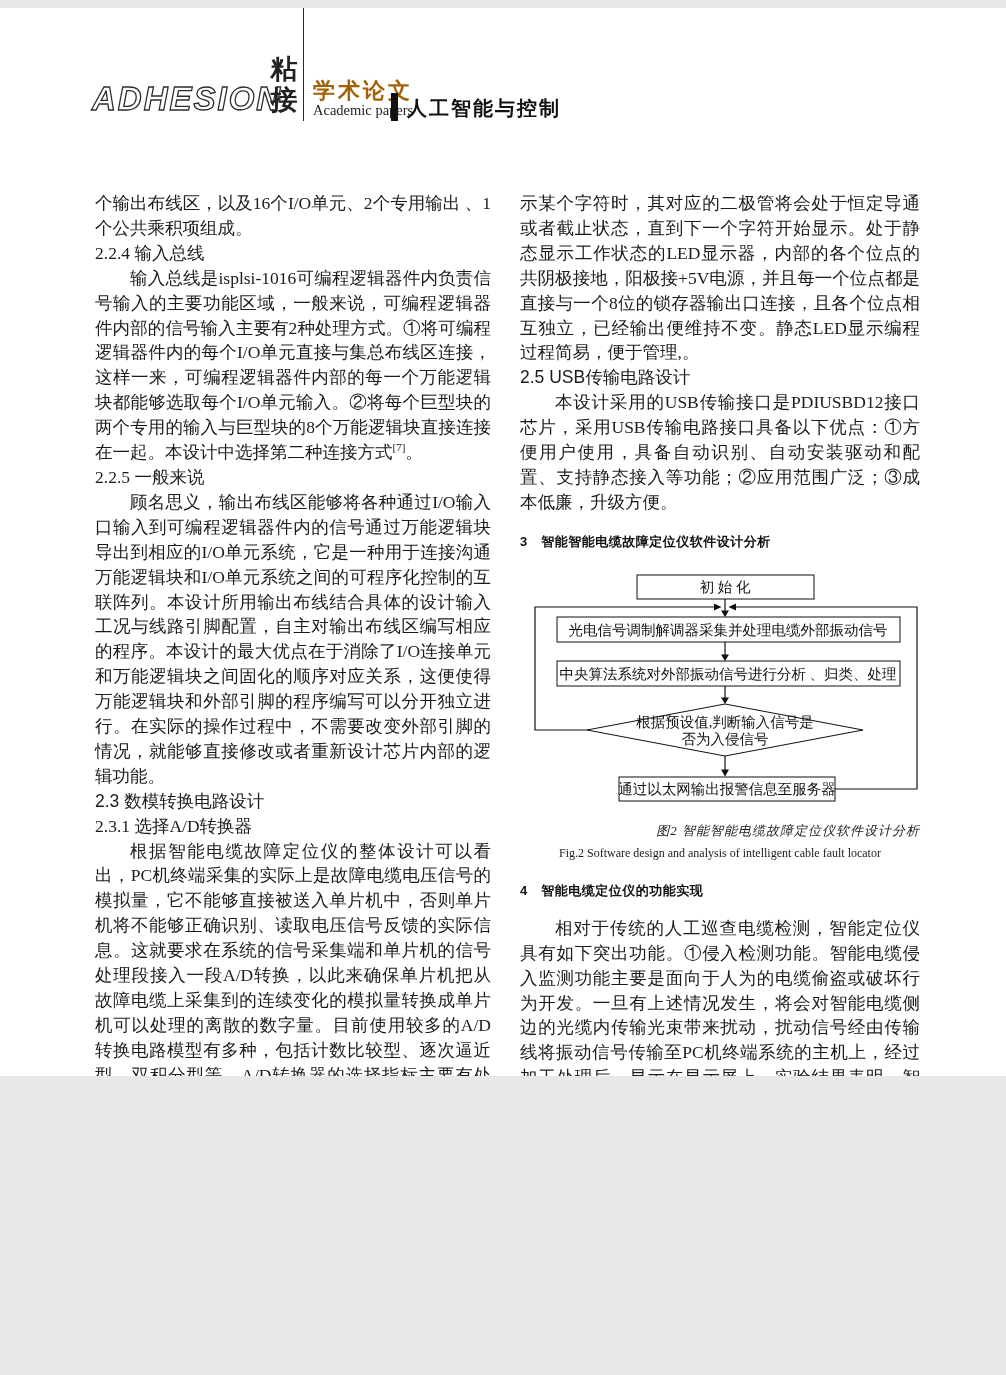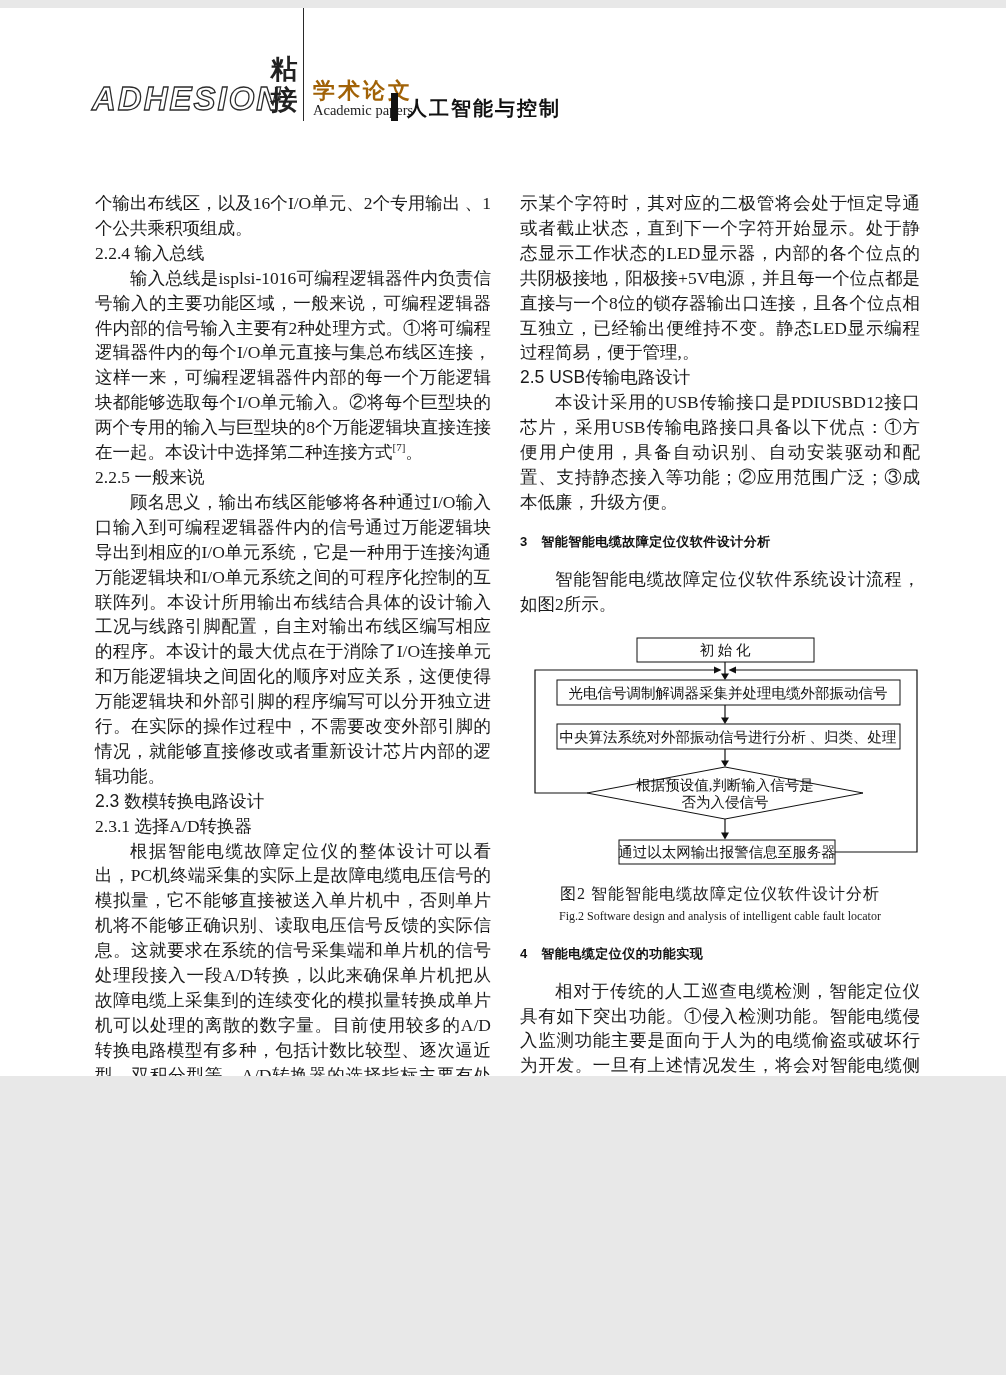--- a/index.html
+++ b/index.html
@@ -41,22 +41,22 @@
   .subh-bold { font-weight:normal; font-family:"Liberation Sans","DejaVu Sans",sans-serif; text-align:left; }
   .sec-h {
     margin:15px 0 13px 0; font-weight:bold; font-family:"Liberation Sans","DejaVu Sans",sans-serif;
     font-size:13px; line-height:24px; letter-spacing:0.5px; text-align:left; color:#111;
   }
   sup.ref { font-size:11px; line-height:0; }
   
   .flowchart-wrap { margin:13px 0 5px 0; }
   .flowchart-wrap svg { display:block; }
   .fig-caption-cn {
-    margin:2px 0 0 0; font-size:16px; line-height:21px; text-align:center;
-    letter-spacing:1px;
+    margin:2px 0 0 0; font-size:13px; line-height:21px; text-align:right;
+    font-style:italic; letter-spacing:1px;
   }
   .fig-caption-en { margin:2px 0 2px 0; font-size:12px; line-height:21px; text-align:center; }
   
   .footer-rule { position:absolute; left:0; top:1295px; width:149px; height:1px; background:#222; }
   .page-num-box {
     position:absolute; left:149px; top:1281px; width:45px; height:26px;
     border:1.5px solid #111; background:#fff; box-shadow:3px 3px 0 #000;
     font-size:17px; line-height:26px; color:#111;
   }
   .fc-text { font-family:"Liberation Serif","DejaVu Serif",serif; font-size:14.5px; fill:#111; }
@@ -92,21 +92,20 @@
     <p class="body-p indent">本设计中二者之间的接口采用等待延时方式。</p>
     <p class="subh-bold">2.4 LED显示电路设计</p>
     <p class="body-p indent">在LED显示方式的选择上主要有静态显示和动态显示两种。在本设计中优先选择了静态设计，即当LED显</p>
   </div>
 
   <div class="col col-right">
     <p class="body-p">示某个字符时，其对应的二极管将会处于恒定导通或者截止状态，直到下一个字符开始显示。处于静态显示工作状态的LED显示器，内部的各个位点的共阴极接地，阳极接+5V电源，并且每一个位点都是直接与一个8位的锁存器输出口连接，且各个位点相互独立，已经输出便维持不变。静态LED显示编程过程简易，便于管理,。</p>
     <p class="subh-bold">2.5 USB传输电路设计</p>
     <p class="body-p indent">本设计采用的USB传输接口是PDIUSBD12接口芯片，采用USB传输电路接口具备以下优点：①方便用户使用，具备自动识别、自动安装驱动和配置、支持静态接入等功能；②应用范围广泛；③成本低廉，升级方便。</p>
     <h3 class="sec-h">3　智能智能电缆故障定位仪软件设计分析</h3>
-    <p class="body-p indent">智能智能电缆故障定位仪软件系统设计流程，如图2所示。</p>
 
     <div class="flowchart-wrap">
       <svg width="398" height="248" viewBox="0 0 398 248" xmlns="http://www.w3.org/2000/svg">
 
         <polyline class="fc-line" points="67,163 15,163 15,40 196,40"></polyline>
         <polygon class="fc-arrow" points="194,36.5 194,43.5 201.5,40"></polygon>
         <polyline class="fc-line" points="315,222 397,222 397,40 214,40"></polyline>
         <polygon class="fc-arrow" points="216,36.5 216,43.5 208.5,40"></polygon>
 
         <line class="fc-line" x1="205" y1="32" x2="205" y2="44"></line>

